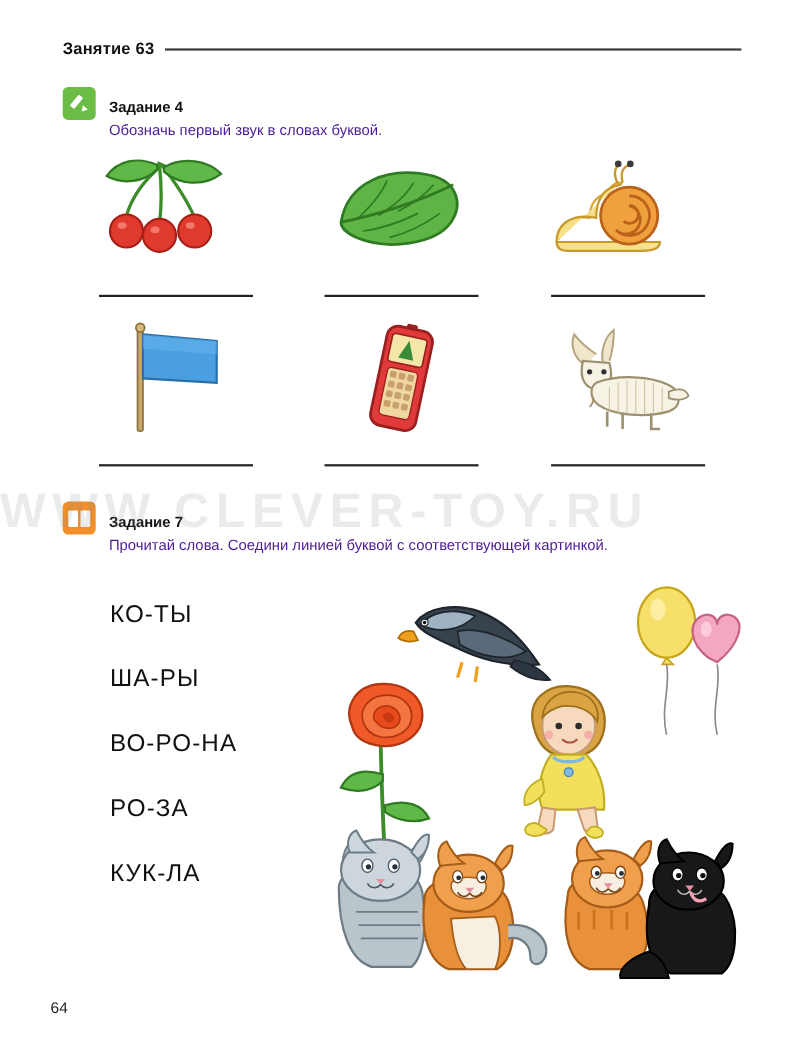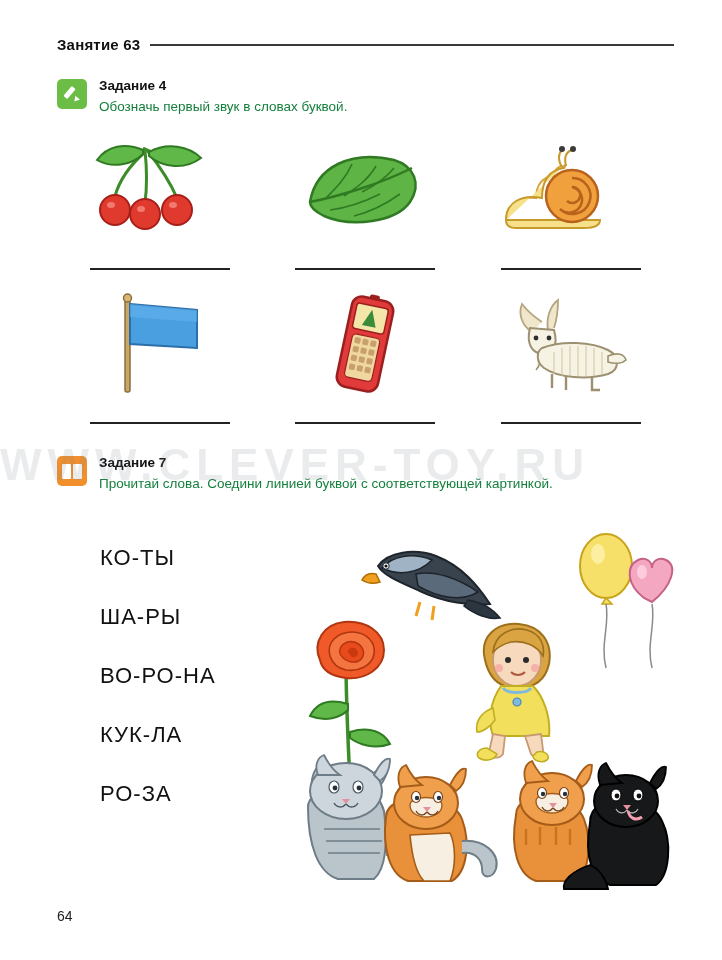--- a/index.html
+++ b/index.html
@@ -59,30 +59,30 @@
   .task-icon {
     width: 30px;
     height: 30px;
     border-radius: 5px;
     flex: 0 0 auto;
     position: relative;
     margin-top: 1px;
   }
   .task-icon.green { background: #6cbd45; }
   .task-icon.orange { background: #f18f2c; }
-  .task-text { padding-top: 0px; }
+  .task-text { padding-top: 0px; margin-top: 12px; }
   .task-title {
     font-size: 13.5px;
     font-weight: bold;
     color: #111;
     line-height: 1.25;
   }
   .task-desc {
     font-size: 13.5px;
-    color: #15803d;
+    color: #4c1d95;
     line-height: 1.35;
     margin-top: 3px;
     white-space: nowrap;
   }
 
   
   .pencil {
     position: absolute;
     left: 7px;
     top: 6px;
@@ -204,21 +204,21 @@
     letter-spacing: 6px;
     color: rgba(120,130,140,0.16);
     pointer-events: none;
     font-family: "Liberation Sans", sans-serif;
     user-select: none;
   }
 
   
   .page-number {
     position: absolute;
-    left: 57px;
+    left: 46px;
     top: 908px;
     font-size: 14px;
     color: #222;
   }
 </style>
 </head>
 <body>
 
 <div class="page">
 
@@ -375,22 +375,22 @@
       </div>
     </div>
   </div>
 
   <div class="watermark">WWW.CLEVER-TOY.RU</div>
 
   <div class="words">
     <div class="word">КО-ТЫ</div>
     <div class="word">ША-РЫ</div>
     <div class="word">ВО-РО-НА</div>
+    <div class="word">РО-ЗА</div>
     <div class="word">КУК-ЛА</div>
-    <div class="word">РО-ЗА</div>
   </div>
 
   <div class="pics5">
 
     <div class="pic" style="left:68px; top:10px;">
       <svg width="160" height="110" viewBox="0 0 160 110">
         <path d="M18 44 C10 42 6 46 4 50 C10 54 16 54 22 52 Z" fill="#f0a020" stroke="#b06c00" stroke-width="1.5"></path>
         <path d="M20 36 C30 22 56 18 78 26 C104 36 120 56 132 74 C112 76 86 72 64 62 C42 52 26 46 20 36 Z" fill="#39434e" stroke="#1d242c" stroke-width="2"></path>
         <path d="M24 38 C34 26 54 22 74 30 C60 44 40 46 24 38 Z" fill="#9fb3c4" stroke="#1d242c" stroke-width="1.6"></path>
         <path d="M58 44 C76 40 100 48 120 62 C104 72 80 68 60 56 Z" fill="#5b6a7a" stroke="#1d242c" stroke-width="1.6"></path>

